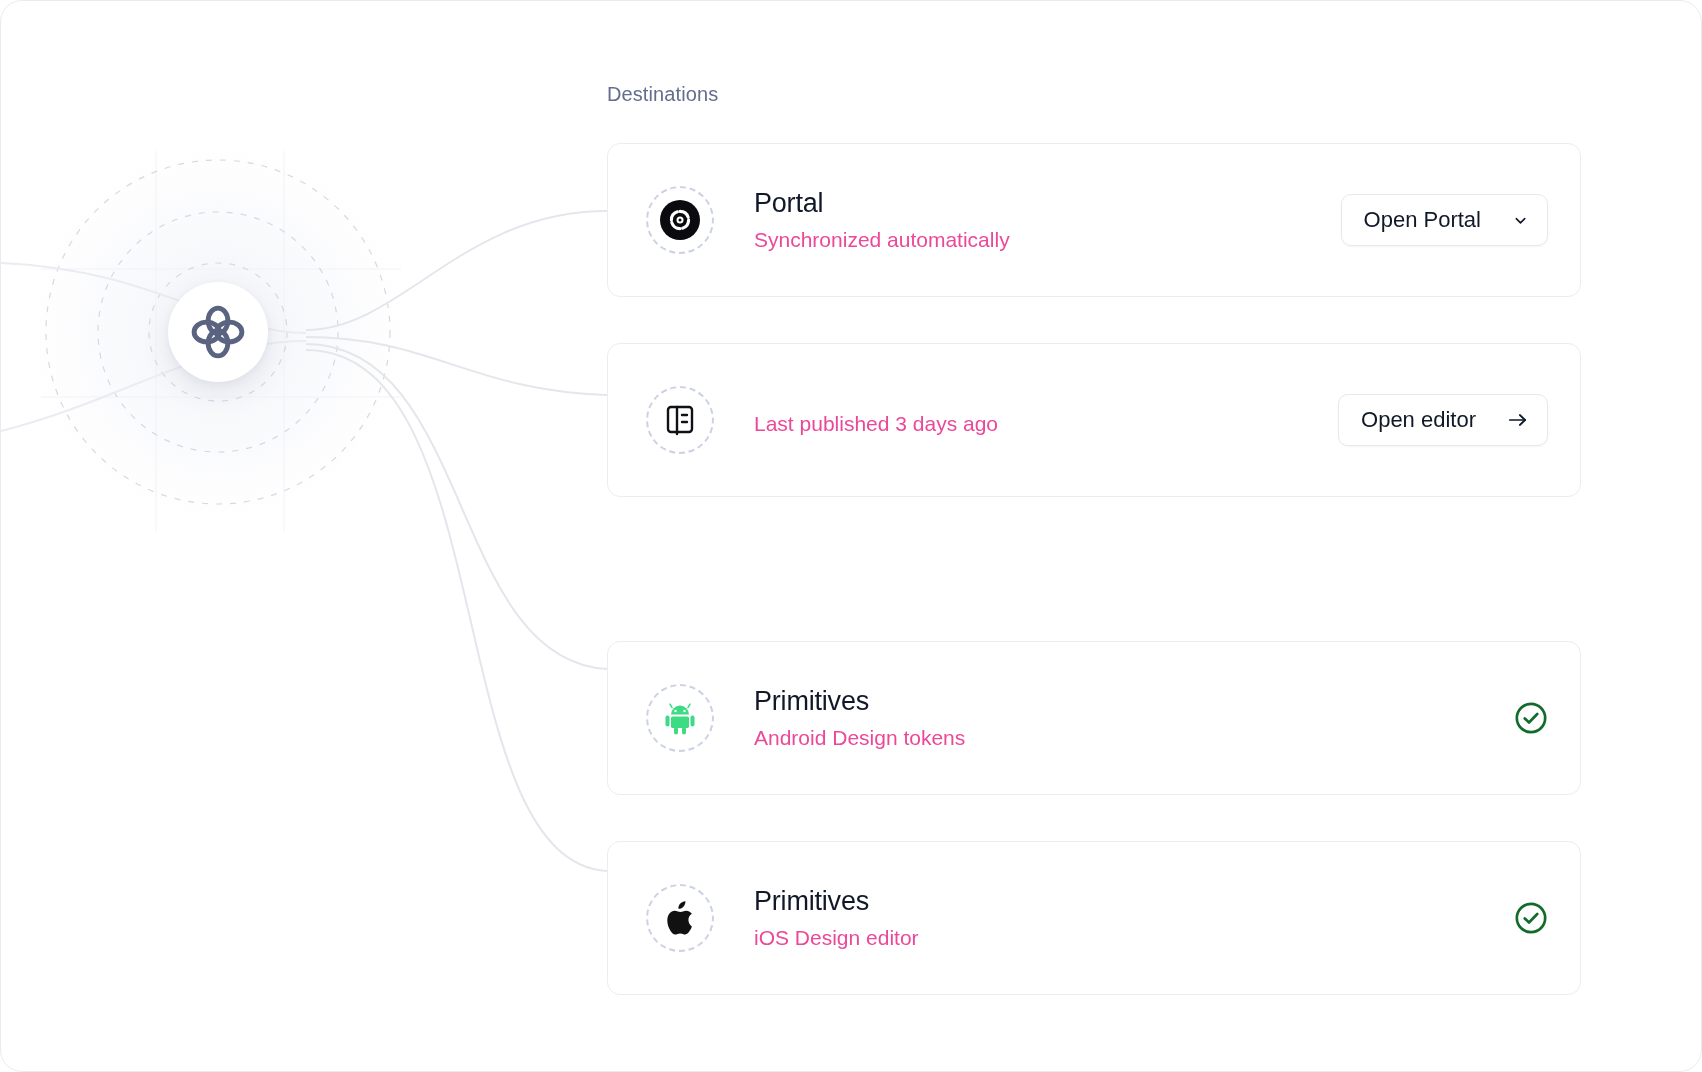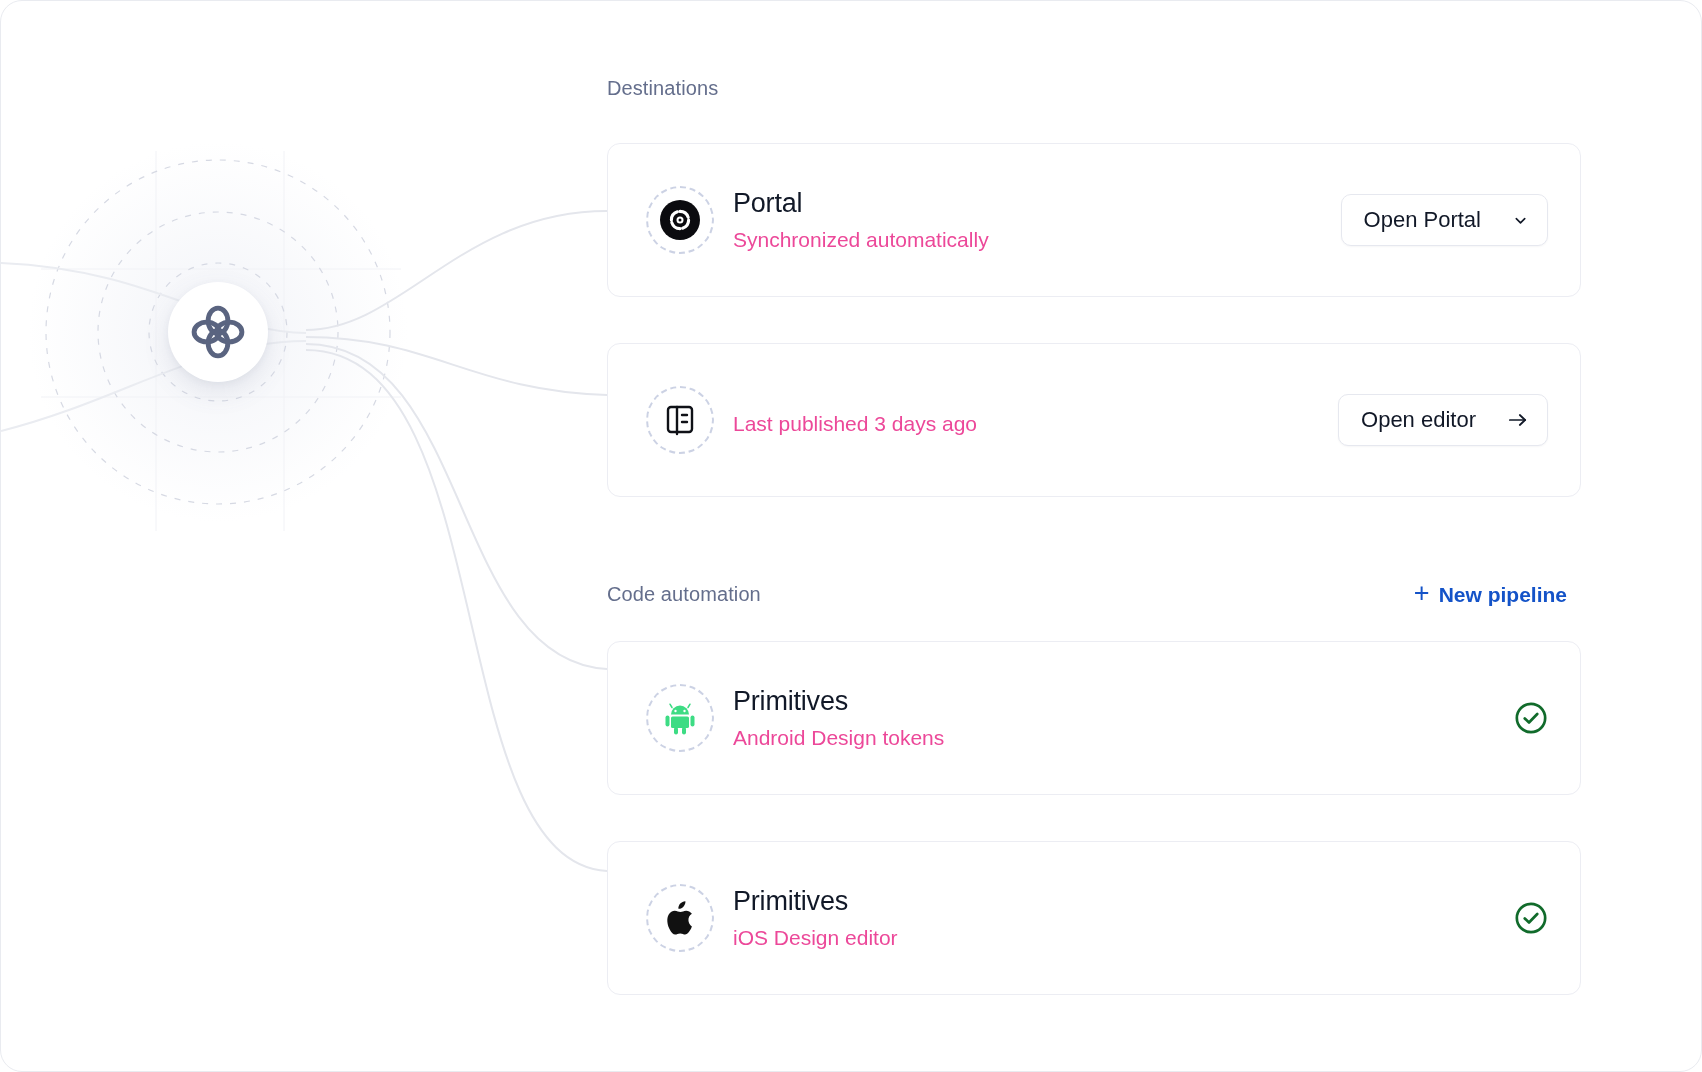--- a/index.html
+++ b/index.html
@@ -55,21 +55,21 @@
     height: 1072px;
   }
 
   .section-label {
     font-size: 20px;
     color: #646e8c;
     letter-spacing: 0.1px;
     padding-top: 0;
   }
 
-  #destinations-header { position: absolute; top: 76px; left: 0; }
+  #destinations-header { position: absolute; top: 82px; left: 0; }
   #code-automation-header {
     position: absolute; top: 580px; left: 0;
     width: 960px;
     display: flex; align-items: center; justify-content: space-between;
   }
 
   #new-pipeline-button {
     display: flex;
     align-items: center;
     gap: 9px;
@@ -111,21 +111,21 @@
     width: 68px;
     height: 68px;
     min-width: 68px;
     border-radius: 50%;
     border: 2px dashed #ccd2e4;
     display: flex;
     align-items: center;
     justify-content: center;
   }
 
-  .card-text { margin-left: 19px; flex: 1; }
+  .card-text { margin-left: 40px; flex: 1; }
 
   .card-title {
     font-size: 27px;
     color: #111827;
     font-weight: 400;
     line-height: 1.22;
     letter-spacing: -0.2px;
   }
 
   .card-subtitle {
@@ -252,27 +252,20 @@
       </div>
       <button class="pill-button">
         <span>Open editor</span>
         <svg width="20" height="16" viewBox="0 0 22 16">
           <line x1="2" y1="8" x2="19" y2="8" stroke="#111827" stroke-width="1.9" stroke-linecap="round"></line>
           <path d="M13 2.5 L18.8 8 L13 13.5" fill="none" stroke="#111827" stroke-width="1.9" stroke-linecap="round" stroke-linejoin="round"></path>
         </svg>
       </button>
     </div>
 
-    <div id="code-automation-header">
-      <div class="section-label">Code automation</div>
-      <button id="new-pipeline-button">
-        <span class="plus">+</span>
-        <span>New pipeline</span>
-      </button>
-    </div>
 
     <div id="card-android" class="card">
       <div class="icon-ring">
         <svg width="32" height="34" viewBox="0 0 32 34">
           <g fill="#3ddc84">
             <path d="M8 6.5 L6 3.2" stroke="#3ddc84" stroke-width="1.5" stroke-linecap="round"></path>
             <path d="M24 6.5 L26 3.2" stroke="#3ddc84" stroke-width="1.5" stroke-linecap="round"></path>
             <path d="M7 13.5 a9 9 0 0 1 18 0 Z"></path>
             <rect x="7" y="15.5" width="18" height="11.5" rx="1.6"></rect>
             <rect x="1.5" y="14.5" width="4" height="11" rx="2"></rect>

